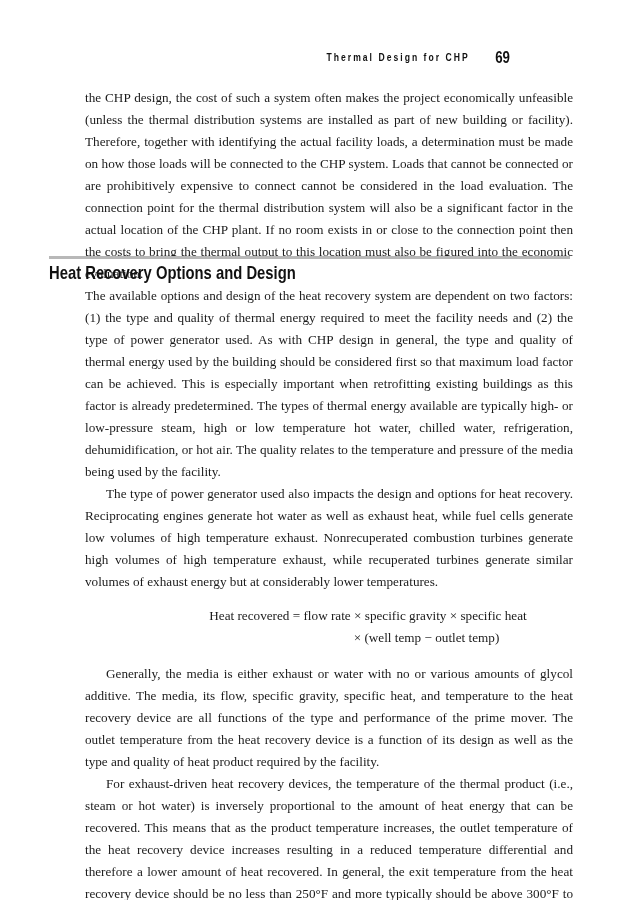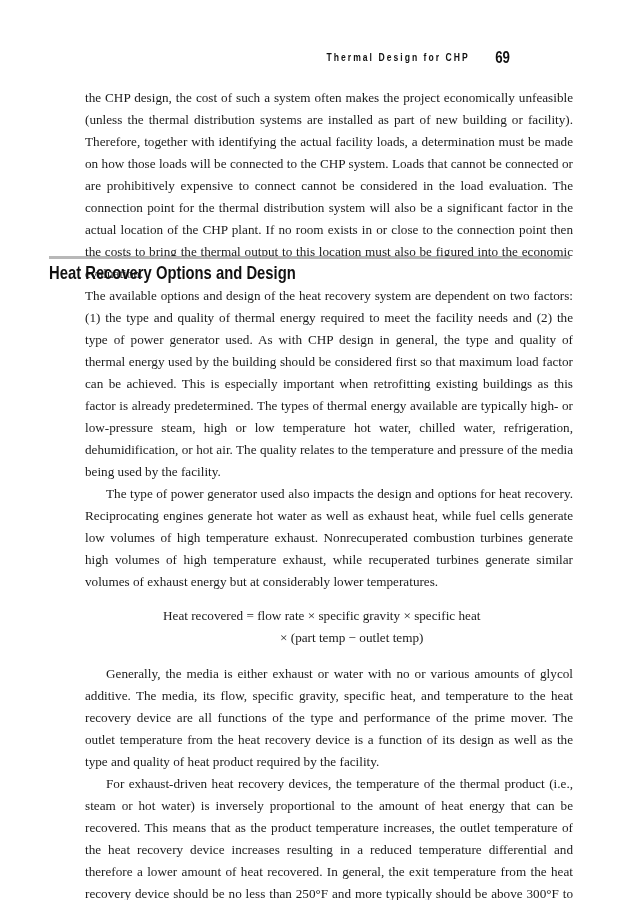--- a/index.html
+++ b/index.html
@@ -34,21 +34,21 @@
   }
   .section-heading {
     position: absolute; left: 49px; top: 262px;
     font-family: "Liberation Sans", sans-serif; font-weight: bold; font-size: 18.5px;
     color: #111; transform: scaleX(0.80); transform-origin: left center; white-space: nowrap;
   }
   #section-body { top: 285px; }
   .equation {
     margin: 12px 0 14px 0; text-align: center; text-indent: 0;
   }
-  .equation div { text-align: left; }
+  .equation div { text-align: center; }
   .eq-line1 { padding-left: 78px; }
   .eq-line2 { padding-left: 195px; }
 </style>
 </head>
 <body>
 
 <div class="running-head">
   <span class="running-title">Thermal Design for CHP</span>
   <span class="page-num">69</span>
 </div>
@@ -59,17 +59,17 @@
 
 <div class="rule"></div>
 
 <div class="section-heading">Heat Recovery Options and Design</div>
 
 <div class="body-text" id="section-body">
   <p class="indent-first">The available options and design of the heat recovery system are dependent on two factors: (1) the type and quality of thermal energy required to meet the facility needs and (2) the type of power generator used. As with CHP design in general, the type and quality of thermal energy used by the building should be considered first so that maximum load factor can be achieved. This is especially important when retrofitting existing buildings as this factor is already predetermined. The types of thermal energy available are typically high- or low-pressure steam, high or low temperature hot water, chilled water, refrigeration, dehumidification, or hot air. The quality relates to the temperature and pressure of the media being used by the facility.</p>
   <p class="indent">The type of power generator used also impacts the design and options for heat recovery. Reciprocating engines generate hot water as well as exhaust heat, while fuel cells generate low volumes of high temperature exhaust. Nonrecuperated combustion turbines generate high volumes of high temperature exhaust, while recuperated turbines generate similar volumes of exhaust energy but at considerably lower temperatures.</p>
   <div class="equation">
     <div class="eq-line1">Heat recovered = flow rate × specific gravity × specific heat</div>
-    <div class="eq-line2">× (part temp − outlet temp)</div>
+    <div class="eq-line2">× (well temp − outlet temp)</div>
   </div>
   <p class="indent">Generally, the media is either exhaust or water with no or various amounts of glycol additive. The media, its flow, specific gravity, specific heat, and temperature to the heat recovery device are all functions of the type and performance of the prime mover. The outlet temperature from the heat recovery device is a function of its design as well as the type and quality of heat product required by the facility.</p>
   <p class="indent">For exhaust-driven heat recovery devices, the temperature of the thermal product (i.e., steam or hot water) is inversely proportional to the amount of heat energy that can be recovered. This means that as the product temperature increases, the outlet temperature of the heat recovery device increases resulting in a reduced temperature differential and therefore a lower amount of heat recovered. In general, the exit temperature from the heat recovery device should be no less than 250°F and more typically should be above 300°F to avoid condensation and the associated formation of acid in the exhaust stack. The higher temperature design basis also allows more flexibility to operate the system at part load without forming condensate in the stack.</p>
 </div>
 
 </body></html>

